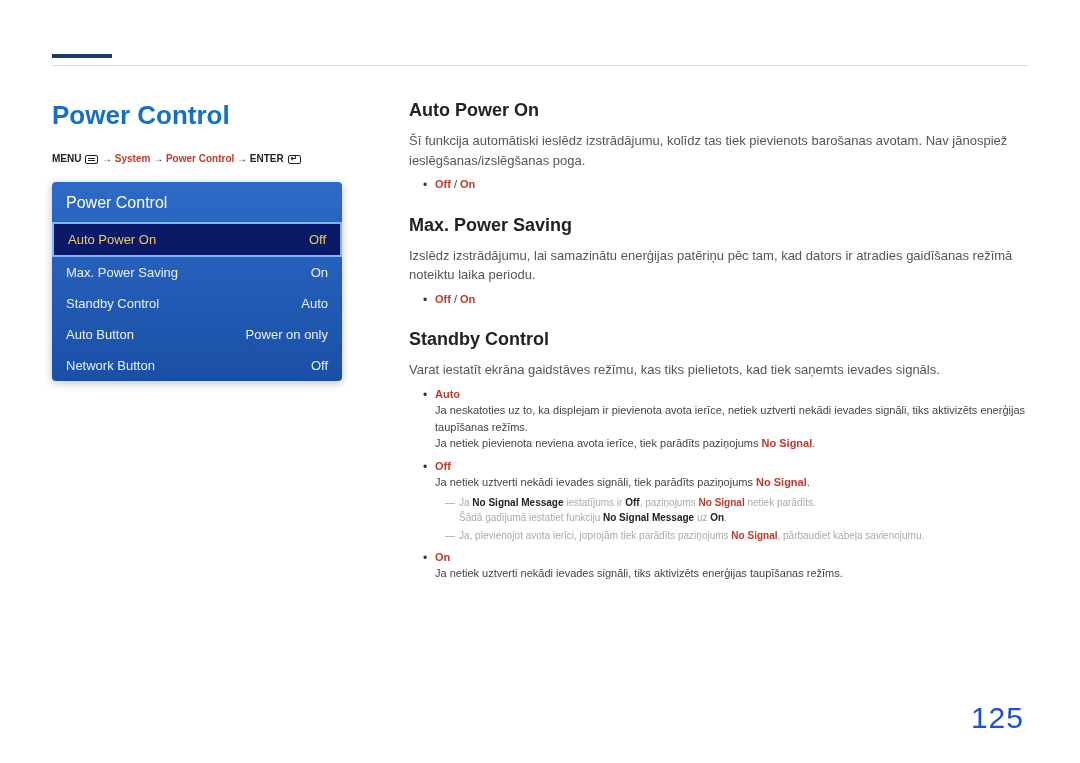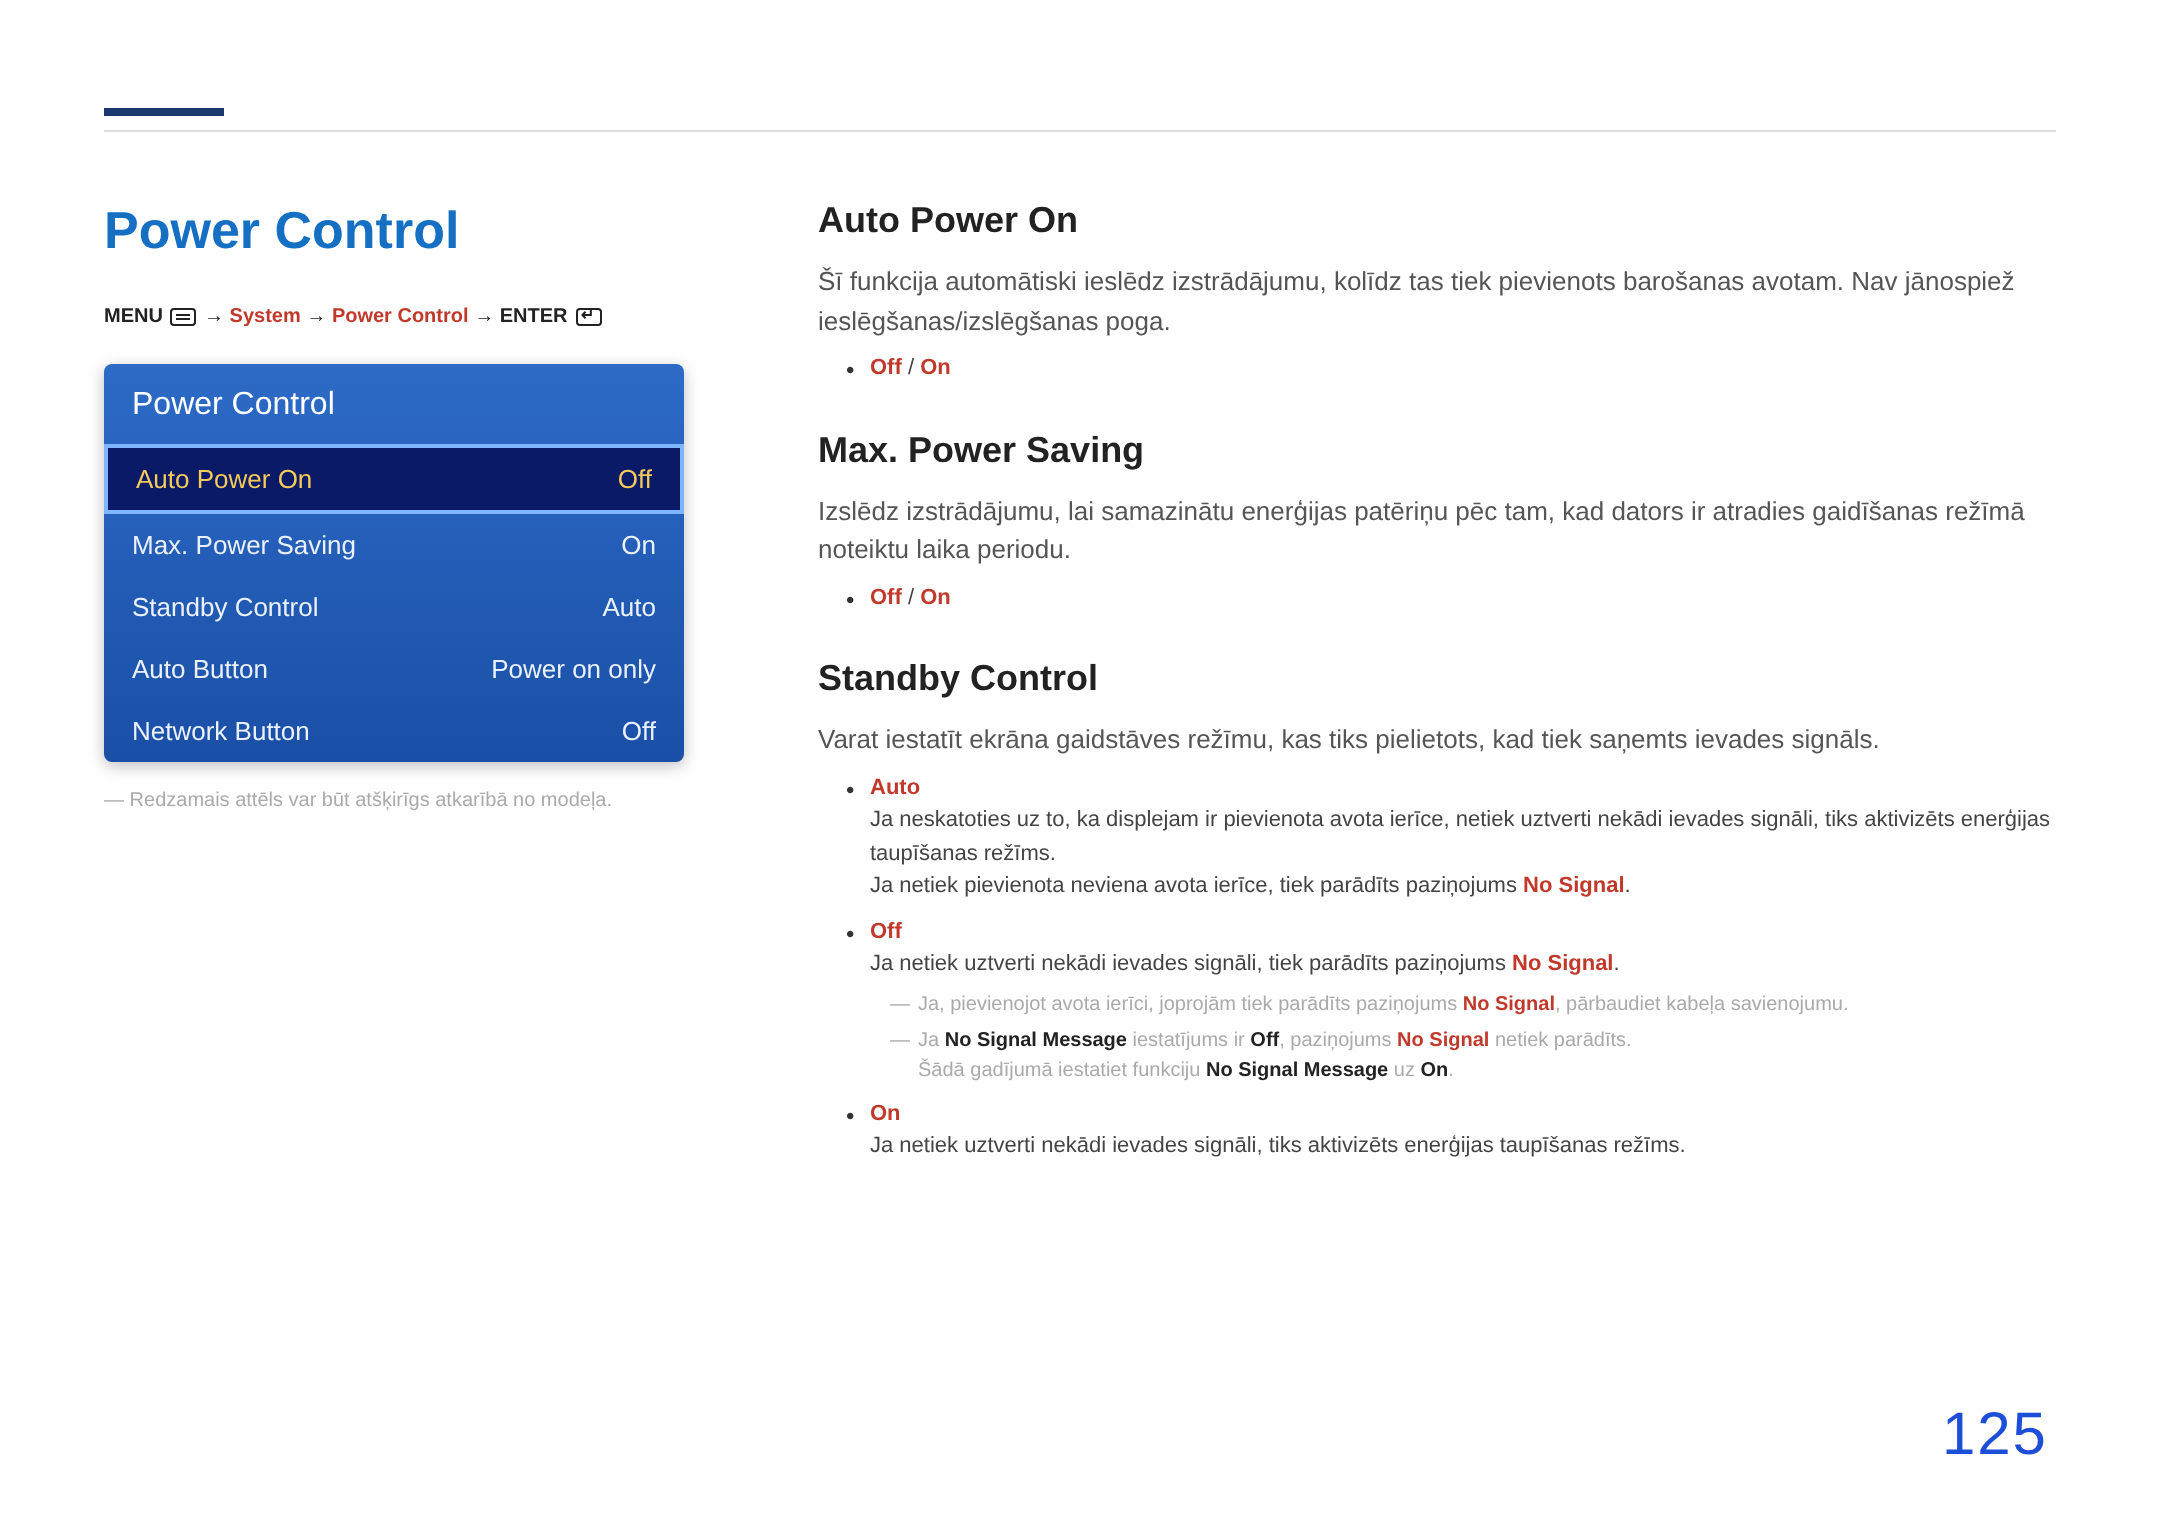--- a/index.html
+++ b/index.html
@@ -210,21 +210,20 @@
             <span>Auto Button</span>
             <span>Power on only</span>
           </div>
           <div class="osd-row">
             <span>Network Button</span>
             <span>Off</span>
           </div>
         </div>
     </div>
 
-    <div class="caption">Redzamais attēls var būt atšķirīgs atkarībā no modeļa.</div>
   </div>
 
   <div class="right-col" id="right-col">
       <div class="section">
         <h2>Auto Power On</h2>
         <div class="body-text">Šī funkcija automātiski ieslēdz izstrādājumu, kolīdz tas tiek pievienots barošanas avotam. Nav jānospiež ieslēgšanas/izslēgšanas poga.</div>
         <ul class="opts">
           <li><span class="keyword">Off</span> / <span class="keyword">On</span></li>
         </ul>
       </div>
@@ -234,22 +233,22 @@
         <ul class="opts">
           <li><span class="keyword">Off</span> / <span class="keyword">On</span></li>
         </ul>
       </div>
       <div class="section">
         <h2>Standby Control</h2>
         <div class="body-text">Varat iestatīt ekrāna gaidstāves režīmu, kas tiks pielietots, kad tiek saņemts ievades signāls.</div>
         <ul class="opts">
           <li><span class="keyword">Auto</span><br>Ja neskatoties uz to, ka displejam ir pievienota avota ierīce, netiek uztverti nekādi ievades signāli, tiks aktivizēts enerģijas taupīšanas režīms.<br>Ja netiek pievienota neviena avota ierīce, tiek parādīts paziņojums <span class="keyword">No Signal</span>.</li>
           <li><span class="keyword">Off</span><br>Ja netiek uztverti nekādi ievades signāli, tiek parādīts paziņojums <span class="keyword">No Signal</span>.<ul class="sub">
+              <li>Ja <span class="bold">No Signal Message</span> iestatījums ir <span class="bold">Off</span>, paziņojums <span class="keyword">No Signal</span> netiek parādīts.<br>Šādā gadījumā iestatiet funkciju <span class="bold">No Signal Message</span> uz <span class="bold">On</span>.</li>
               <li>Ja, pievienojot avota ierīci, joprojām tiek parādīts paziņojums <span class="keyword">No Signal</span>, pārbaudiet kabeļa savienojumu.</li>
-              <li>Ja <span class="bold">No Signal Message</span> iestatījums ir <span class="bold">Off</span>, paziņojums <span class="keyword">No Signal</span> netiek parādīts.<br>Šādā gadījumā iestatiet funkciju <span class="bold">No Signal Message</span> uz <span class="bold">On</span>.</li>
             </ul></li>
           <li><span class="keyword">On</span><br>Ja netiek uztverti nekādi ievades signāli, tiks aktivizēts enerģijas taupīšanas režīms.</li>
         </ul>
       </div>
     </div>
 </div>
 
 <div class="page-num">125</div>
 
 </body></html>

